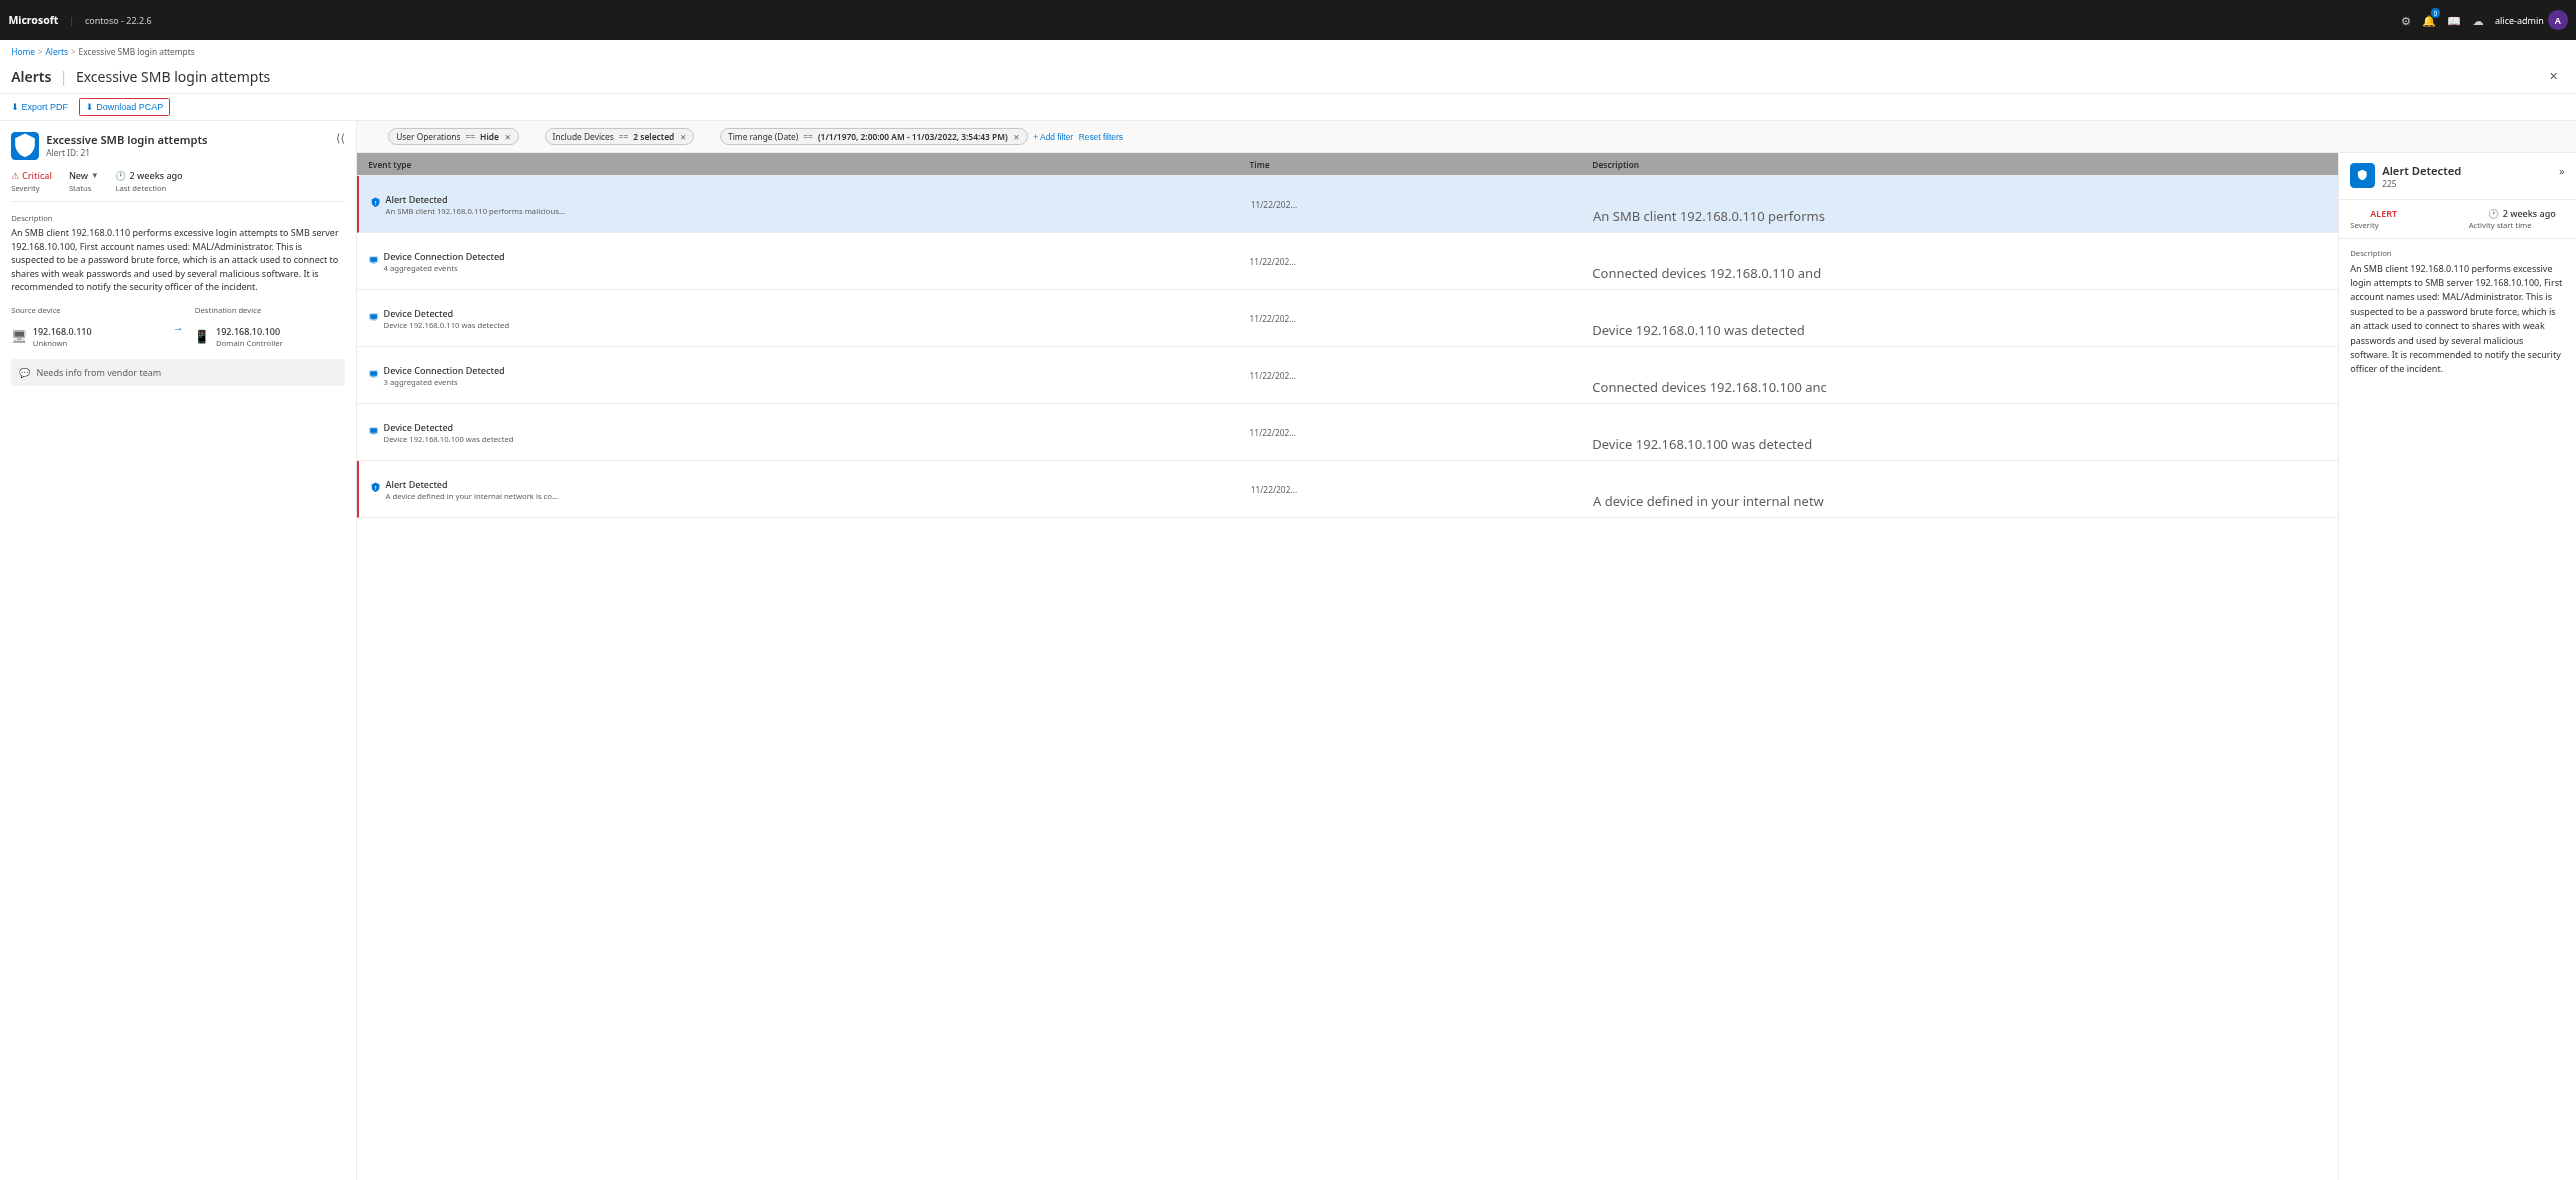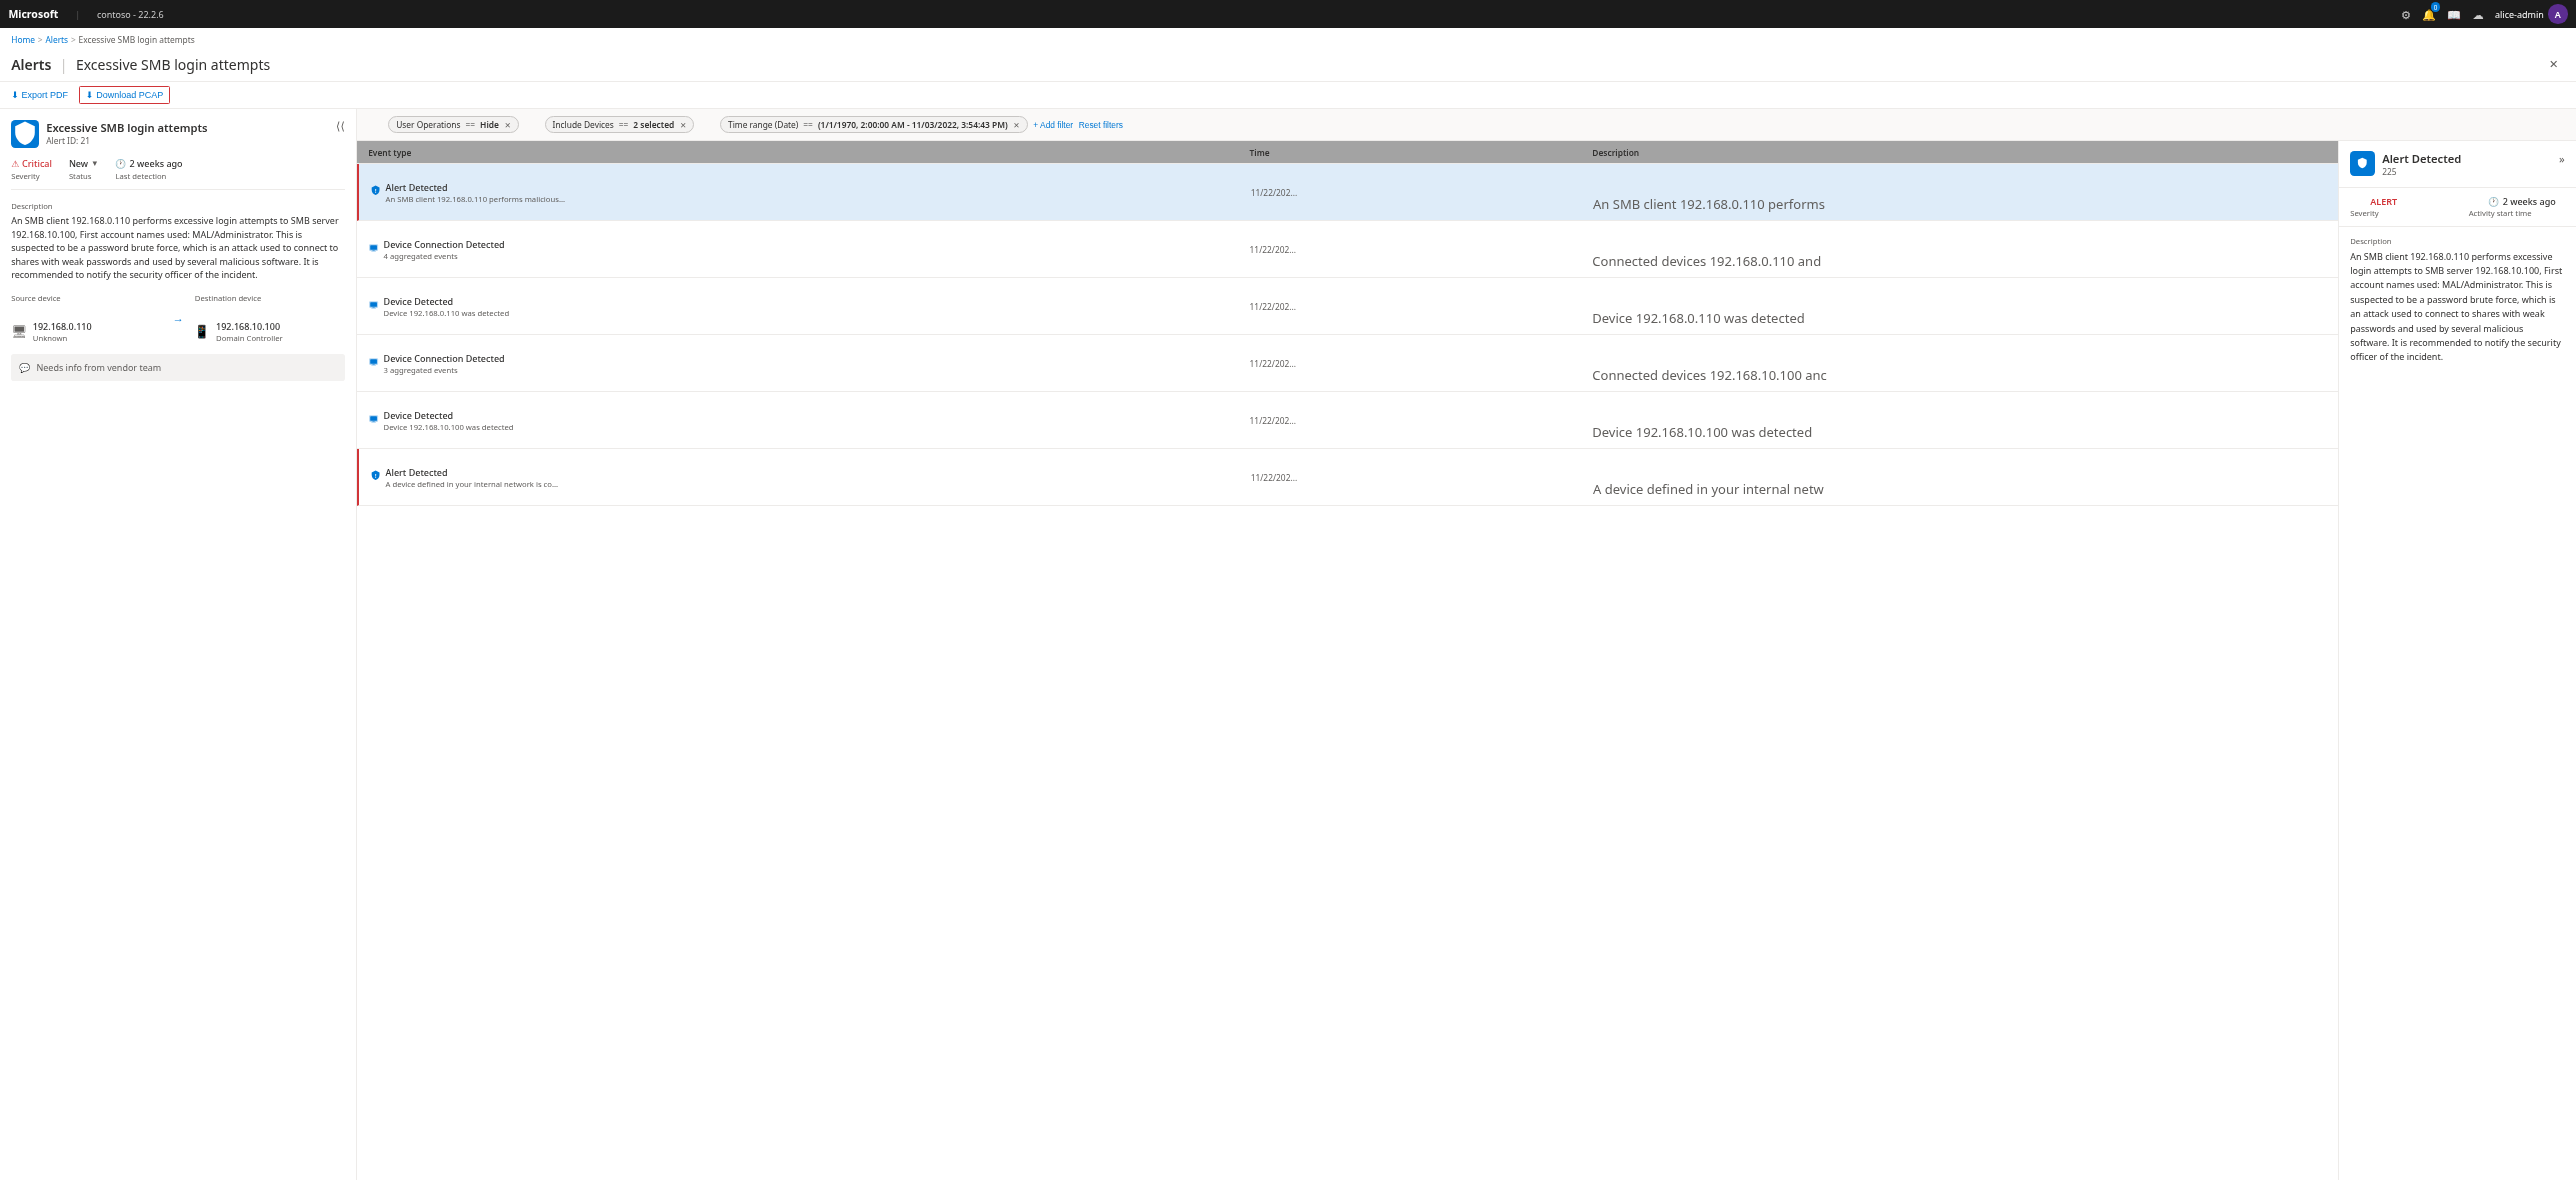--- a/index.html
+++ b/index.html
@@ -1,21 +1,21 @@
 <!DOCTYPE html>
 <html style="font-size:11.2px"><head>
   <meta charset="utf-8">
   <style>
     * { box-sizing: border-box; margin: 0; padding: 0; }
     body { font-family: 'Segoe UI', system-ui, sans-serif; font-size: 9px; background: #fff; color: #323130; overflow: hidden; }
 
     
     .topnav {
       display: flex; align-items: center; background: #1b1b1b; color: #fff;
-      height: 28px; padding: 0 8.4px; gap: 14px;
+      height: 40px; padding: 0 8.4px; gap: 8px;
     }
     .topnav-brand { font-weight: 700; font-size: 10.5px; color: #fff; }
     .topnav-sep { color: #555; margin: 0 2.8px; }
     .topnav-tenant { font-size: 9px; color: #ccc; }
     .topnav-icons { margin-left: auto; display: flex; align-items: center; gap: 11.2px; }
     .topnav-icon { color: #ccc; font-size: 11.2px; cursor: pointer; position: relative; }
     .topnav-badge {
       position: absolute; top: -4.2px; right: -4.2px;
       background: #0078d4; color: #fff; border-radius: 50%;
       width: 9.8px; height: 9.8px; font-size: 6.3px; display: flex; align-items: center; justify-content: center;
@@ -76,21 +76,21 @@
     .severity-critical { color: #d13438; }
     .status-new { color: #323130; }
     .status-chevron { font-size: 7.7px; color: #605e5c; }
 
     .desc-section { margin-bottom: 11.2px; }
     .desc-label { font-size: 7.7px; color: #605e5c; margin-bottom: 2.8px; }
     .desc-text { font-size: 9px; line-height: 1.5; color: #323130; }
 
     .devices-section { display: flex; align-items: center; gap: 0; margin-bottom: 11.2px; }
     .device-block { flex: 1; }
-    .device-label { font-size: 7.7px; color: #605e5c; margin-bottom: 17px; }
+    .device-label { font-size: 7.7px; color: #605e5c; margin-bottom: 10px; }
     .device-info { display: flex; align-items: center; gap: 5.6px; }
     .device-icon { font-size: 12.6px; color: #605e5c; }
     .device-name { font-size: 9px; font-weight: 500; }
     .device-type { font-size: 7.7px; color: #605e5c; }
     .arrow-sep { font-size: 11.2px; color: #0078d4; padding: 0 11.2px; }
 
     .comment-section {
       background: #f3f2f1; border-radius: 2.8px; padding: 7px 8.4px;
       display: flex; align-items: center; gap: 5.6px; color: #605e5c;
     }

